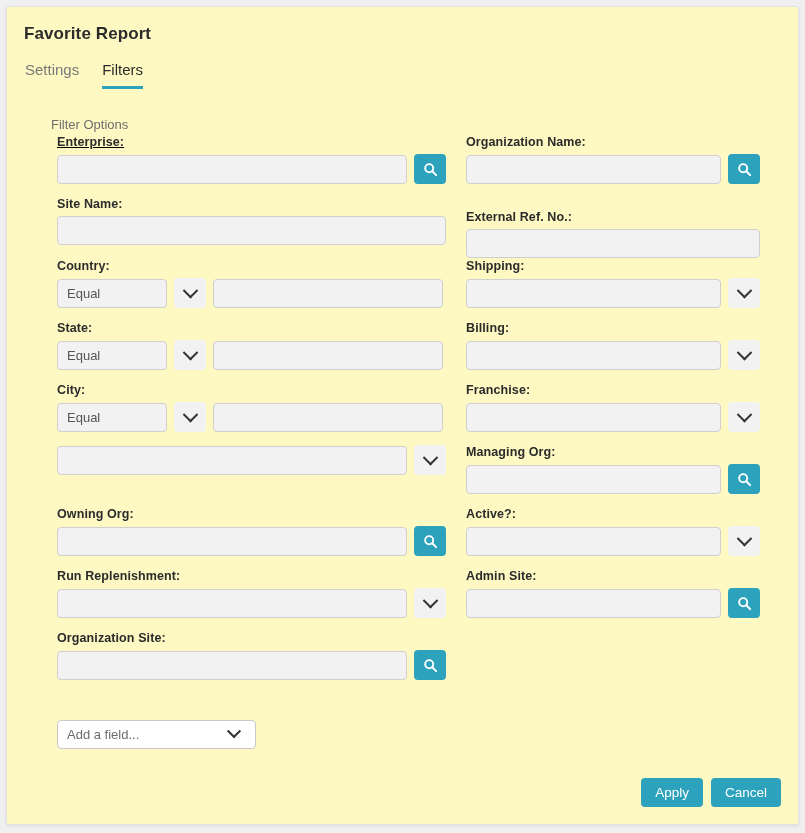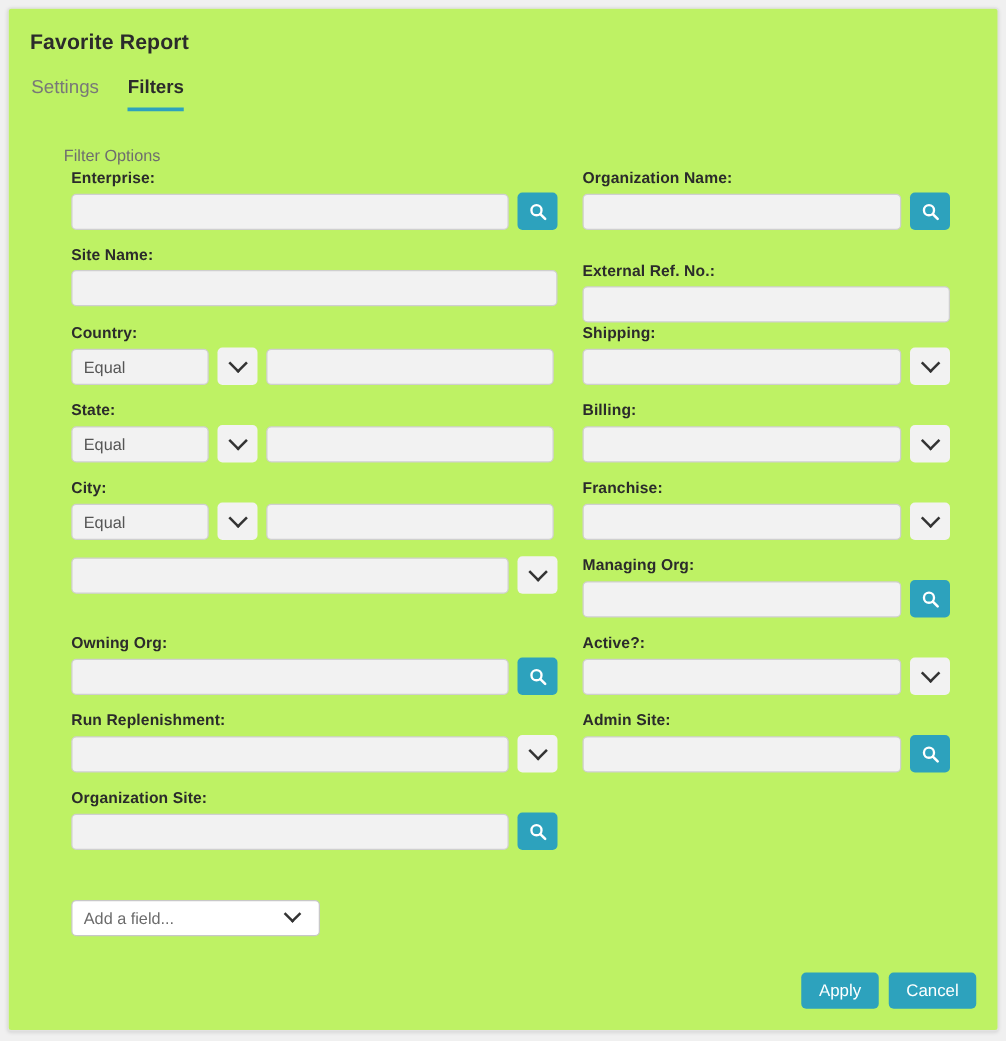--- a/index.html
+++ b/index.html
@@ -12,21 +12,21 @@
     background: #f0f0f0;
     font-family: "Liberation Sans", sans-serif;
     -webkit-font-smoothing: antialiased;
   }
   .card {
     position: absolute;
     left: 6px;
     top: 6px;
     width: 793px;
     height: 819px;
-    background: #bef264;
+    background: #fef9c3;
     border: 1px solid #e2e2e2;
     border-radius: 3px;
     box-shadow: 0 1px 3px rgba(0,0,0,0.10);
     box-sizing: border-box;
     overflow: hidden;
   }
 
   .page-title {
     position: absolute;
     left: 17px;
@@ -48,21 +48,21 @@
   .tab {
     font-size: 15px;
     color: #787878;
     padding-bottom: 7px;
     border-bottom: 3px solid transparent;
     cursor: pointer;
     line-height: 18px;
   }
   .tab.active {
     color: #2b2b2b;
-    font-weight: bold;
+    font-weight: normal;
     border-bottom-color: #2da2bd;
   }
 
   .filter-options-label {
     position: absolute;
     left: 44px;
     top: 110px;
     font-size: 13px;
     color: #6e6e6e;
   }
@@ -202,21 +202,21 @@
     <div class="tab">Settings</div>
     <div class="tab active">Filters</div>
   </div>
 
   <div class="filter-options-label">Filter Options</div>
 
   <div class="form">
 
     <div class="col-left">
 
-      <div class="field" style="top:0px;left:0;width:400px;">
+      <div class="field" style="top:0px;left:0;width:400px;text-decoration:underline;">
         <span class="field-label">Enterprise:</span>
         <div class="row">
           <input class="txt" style="width: 350px;" type="text" placeholder="">
           <button class="btn-search">
             <svg width="15" height="15" viewBox="0 0 16 16">
               <circle cx="6.6" cy="6.6" r="4.3" fill="none" stroke="#fff" stroke-width="2"></circle>
               <line x1="9.9" y1="9.9" x2="14" y2="14" stroke="#fff" stroke-width="2.2" stroke-linecap="round"></line>
             </svg>
           </button>
         </div>

